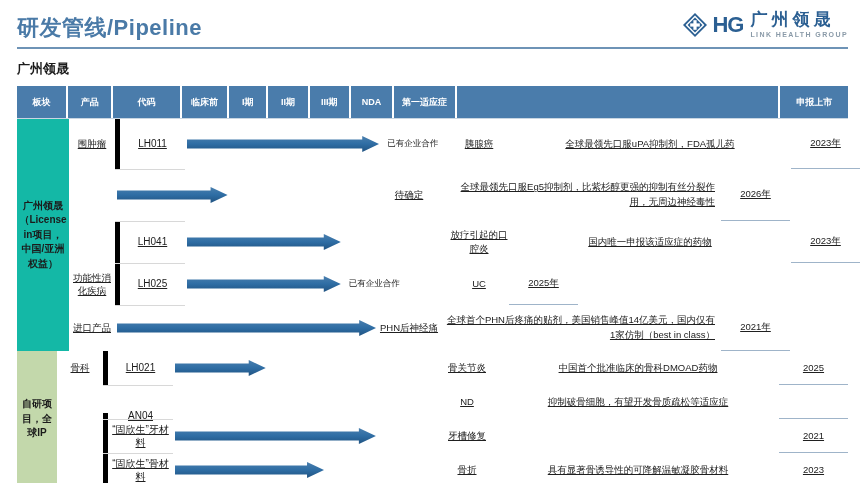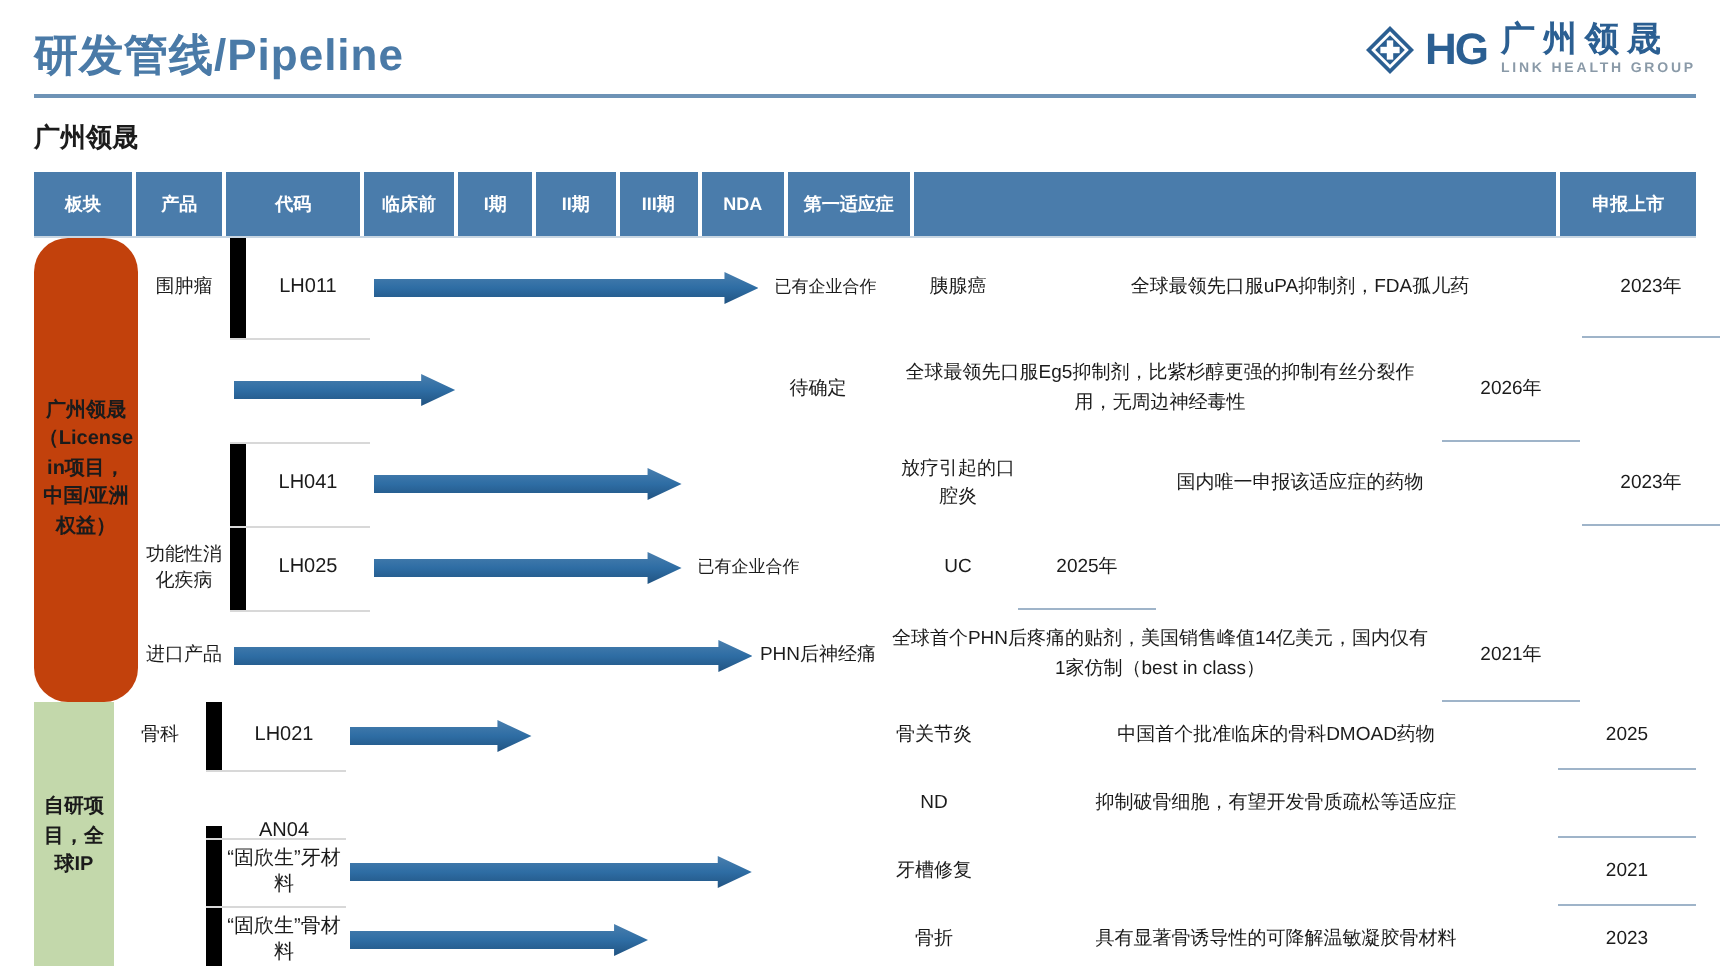--- a/index.html
+++ b/index.html
@@ -58,35 +58,35 @@
 
   
   .body-rows{position:relative;}
   .grp{display:flex;position:relative;}
   .grp-label{
     box-sizing:border-box;
     display:flex;align-items:center;justify-content:center;text-align:center;
     font-size:10px;font-weight:bold;color:#1b1b1b;line-height:1.45;
     padding:2px 3px;
   }
-  .grp-label.blue{background:#c2410c;border-radius:17px;}
+  .grp-label.blue{background:#14b8a6;}
   .grp-label.green{background:#c3d8ab;}
-  .grp-body{flex:1;position:relative;}
+  .grp-body{flex:1;position:relative;text-decoration:underline;}
 
   .row{position:relative;display:flex;box-sizing:border-box;}
   .c-prod{box-sizing:border-box;display:flex;align-items:center;justify-content:center;
           text-align:center;font-size:9.5px;color:#1b1b1b;line-height:1.4;}
   .c-code{box-sizing:border-box;display:flex;align-items:center;justify-content:center;
           text-align:center;font-size:10px;color:#1b1b1b;line-height:1.35;
-          border-left:8px solid #000000;}
+          border-left:5px solid #000000;}
   .c-phase{position:relative;box-sizing:border-box;}
   .c-ind{box-sizing:border-box;display:flex;align-items:center;justify-content:center;
          text-align:center;font-size:9.5px;color:#1b1b1b;line-height:1.45;}
   .c-desc{box-sizing:border-box;display:flex;align-items:center;justify-content:center;
-          text-align:center;font-size:9.5px;color:#1b1b1b;line-height:1.55;padding:0 6px;}
+          text-align:right;font-size:9.5px;color:#1b1b1b;line-height:1.55;padding:0 6px;}
   .c-date{box-sizing:border-box;display:flex;align-items:center;justify-content:center;
           text-align:center;font-size:9.5px;color:#1b1b1b;
           border-bottom:1px solid #9fb4c9;}
 
   
   .arrow{position:absolute;top:50%;transform:translateY(-50%);height:16px;}
   .arrow svg{display:block;height:16px;width:100%;}
   .partner{
     position:absolute;top:50%;transform:translateY(-50%);
     font-size:8.5px;color:#1b1b1b;white-space:nowrap;

